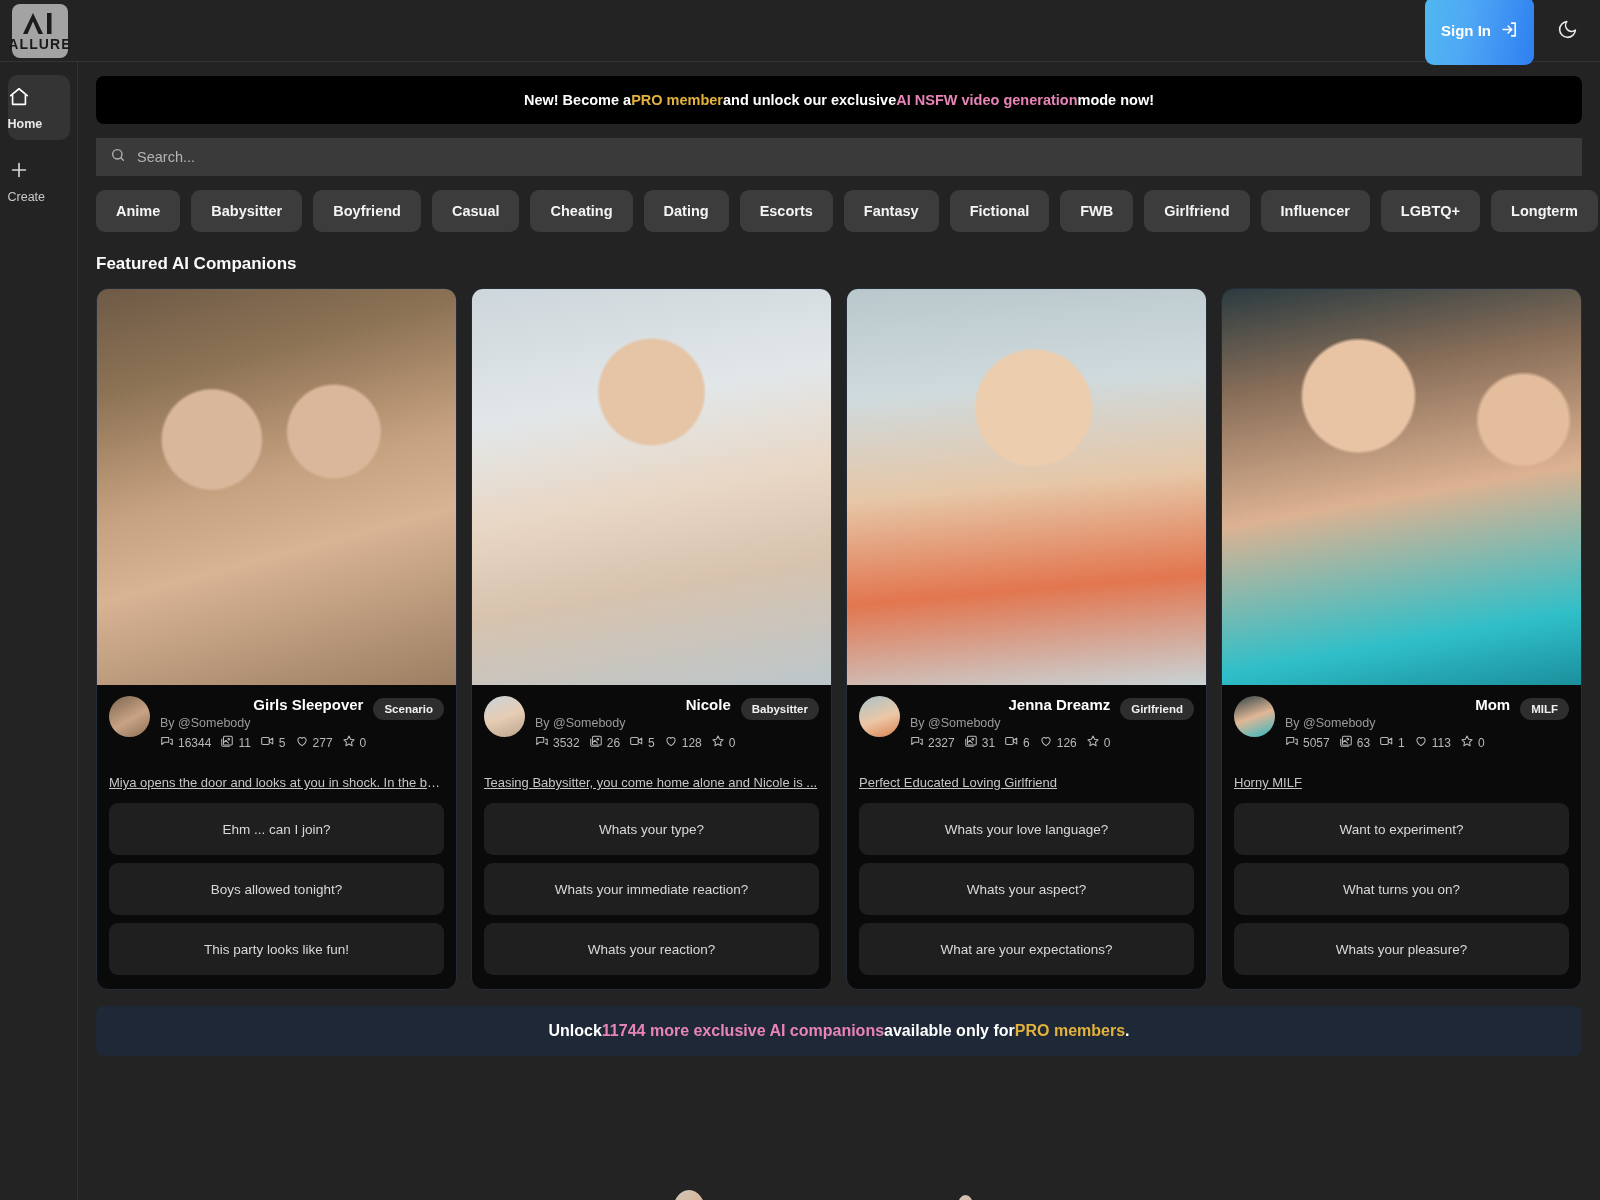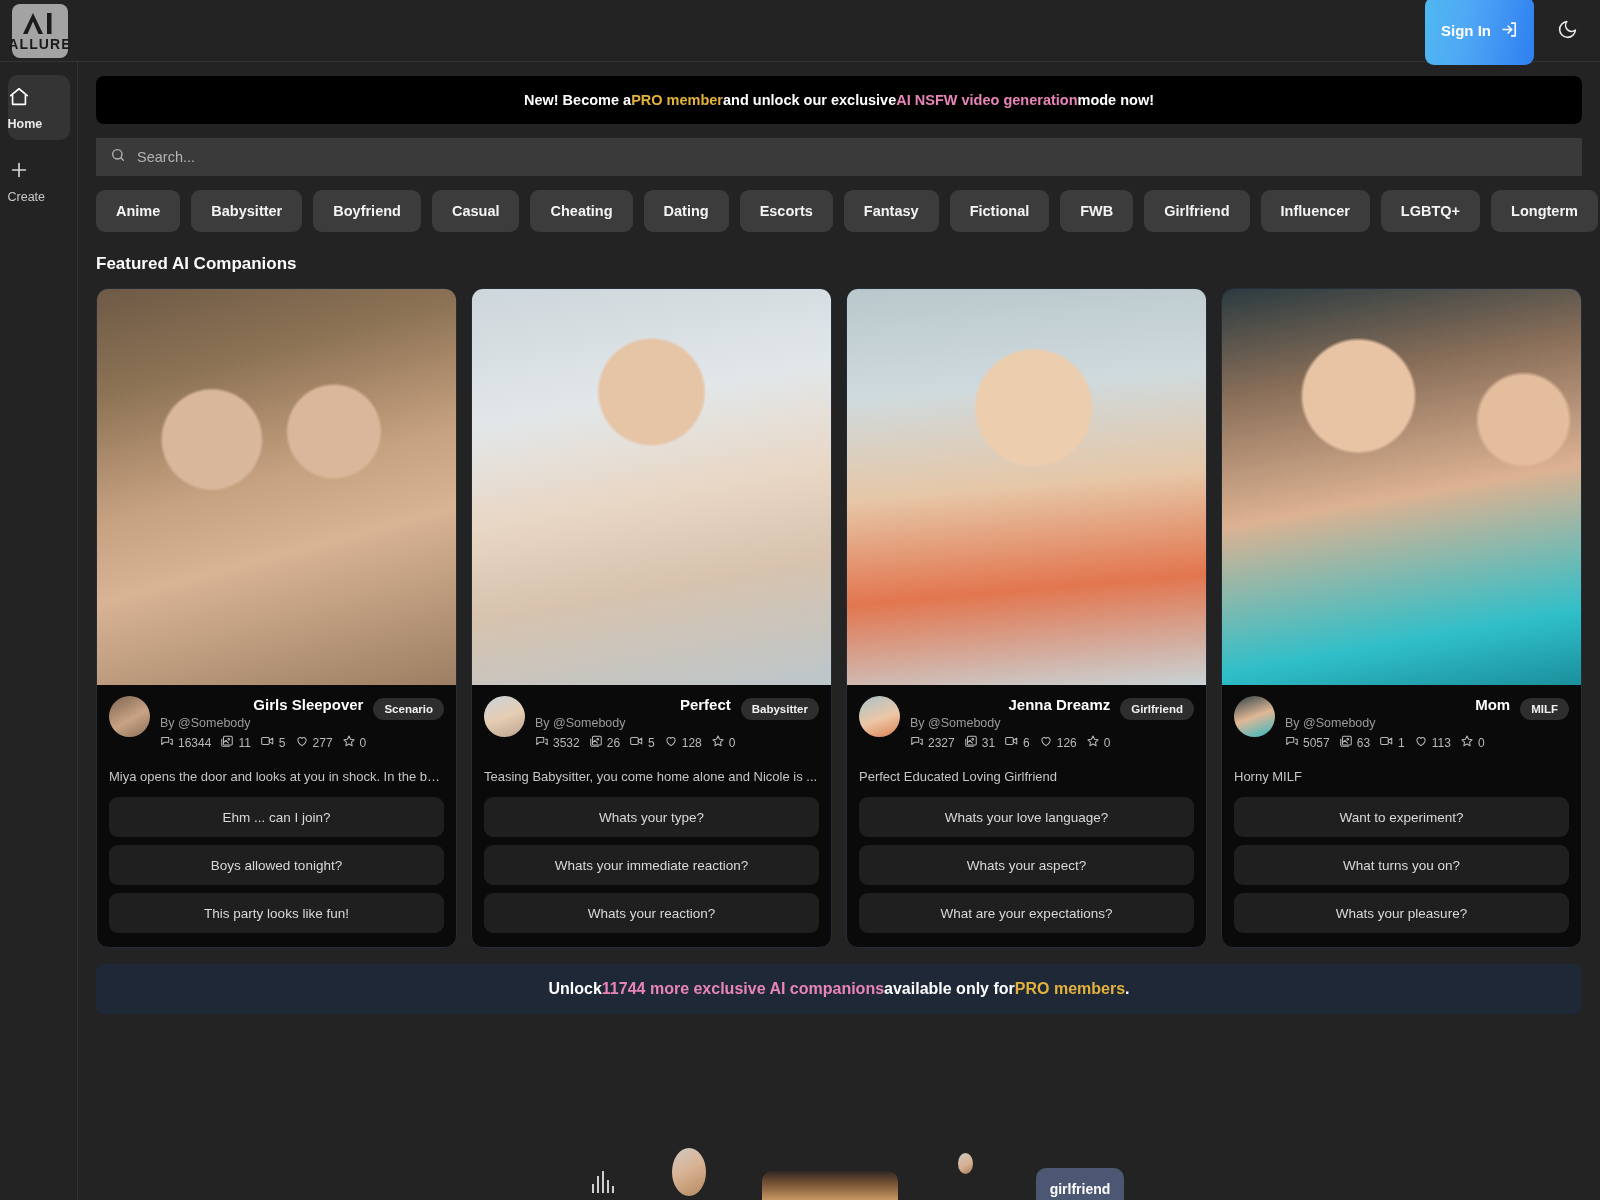--- a/index.html
+++ b/index.html
@@ -122,26 +122,26 @@
   .c-name { font-size: 15px; font-weight: 700; color: #ffffff; line-height: 1.2; text-align: right; }
   .c-author { font-size: 12.5px; color: #9b9b9b; margin-top: 2px; }
   .stats { display: flex; align-items: center; gap: 9px; margin-top: 4px; color: #b8b8b8; }
   .stat { display: flex; align-items: center; gap: 4px; font-size: 12px; }
   .badge {
     flex: 0 0 auto; background: #2e2e2e; color: #efefef;
     font-size: 11.5px; font-weight: 700; border-radius: 11px;
     padding: 5px 11px; margin-top: 2px; white-space: nowrap;
   }
   .c-desc {
-    margin-top: 18px; font-size: 13px; color: #c5c5c5;
-    white-space: nowrap; overflow: hidden; text-overflow: ellipsis;
+    margin-top: 24px; font-size: 13px; color: #c5c5c5;
+    white-space: nowrap; overflow: hidden; text-overflow: ellipsis; text-decoration: underline;
   }
   .prompts { padding: 0 12px 14px 12px; display: flex; flex-direction: column; gap: 8px; }
   .prompt {
-    height: 40px; border-radius: 9px; background: #1f1f1f;
+    height: 52px; border-radius: 9px; background: #1f1f1f;
     display: flex; align-items: center; justify-content: center;
     font-size: 13.5px; color: #d9d9d9; cursor: pointer;
     padding: 0 10px; text-align: center;
   }
 
   .unlock-banner {
     margin: 16px 18px 0 18px; height: 50px; border-radius: 8px;
     background: #1e2836; display: flex; align-items: center; justify-content: center;
     font-size: 16px; font-weight: 700; color: #ffffff;
   }
@@ -321,21 +321,21 @@
       <div class="card">
         <div class="card-img">
        <div class="ph-img" style="background:radial-gradient(circle at 50% 26%, #e6c4a6 0 15%, transparent 16%),linear-gradient(170deg,#cdd6db 0%,#e2e7e9 30%,#e9d7c5 52%,#d7c3ae 72%,#bcc6cb 100%)"></div>
      </div>
      <div class="card-body">
        <div class="card-head">
          <div class="avatar">
            <div class="ph-img" style="background:linear-gradient(160deg,#c9d3d8,#e6cdb4 50%,#b9a48c)"></div>
          </div>
          <div class="head-text">
-           <div class="c-name">Perfect</div>
+           <div class="c-name">Nicole</div>
            <div class="c-author">By @Somebody</div>
            <div class="stats">
                 <span class="stat">
        <span><svg width="14" height="14" viewBox="0 0 24 24" fill="none" stroke="#b8b8b8" stroke-width="1.8" stroke-linecap="round" stroke-linejoin="round">
                       <path d="M3 6h12v8H8l-5 4V6z"></path>
                       <path d="M18 9h3v9l-3-2"></path>
                     </svg></span>
        <span>3532</span>
      </span>
                 <span class="stat">

